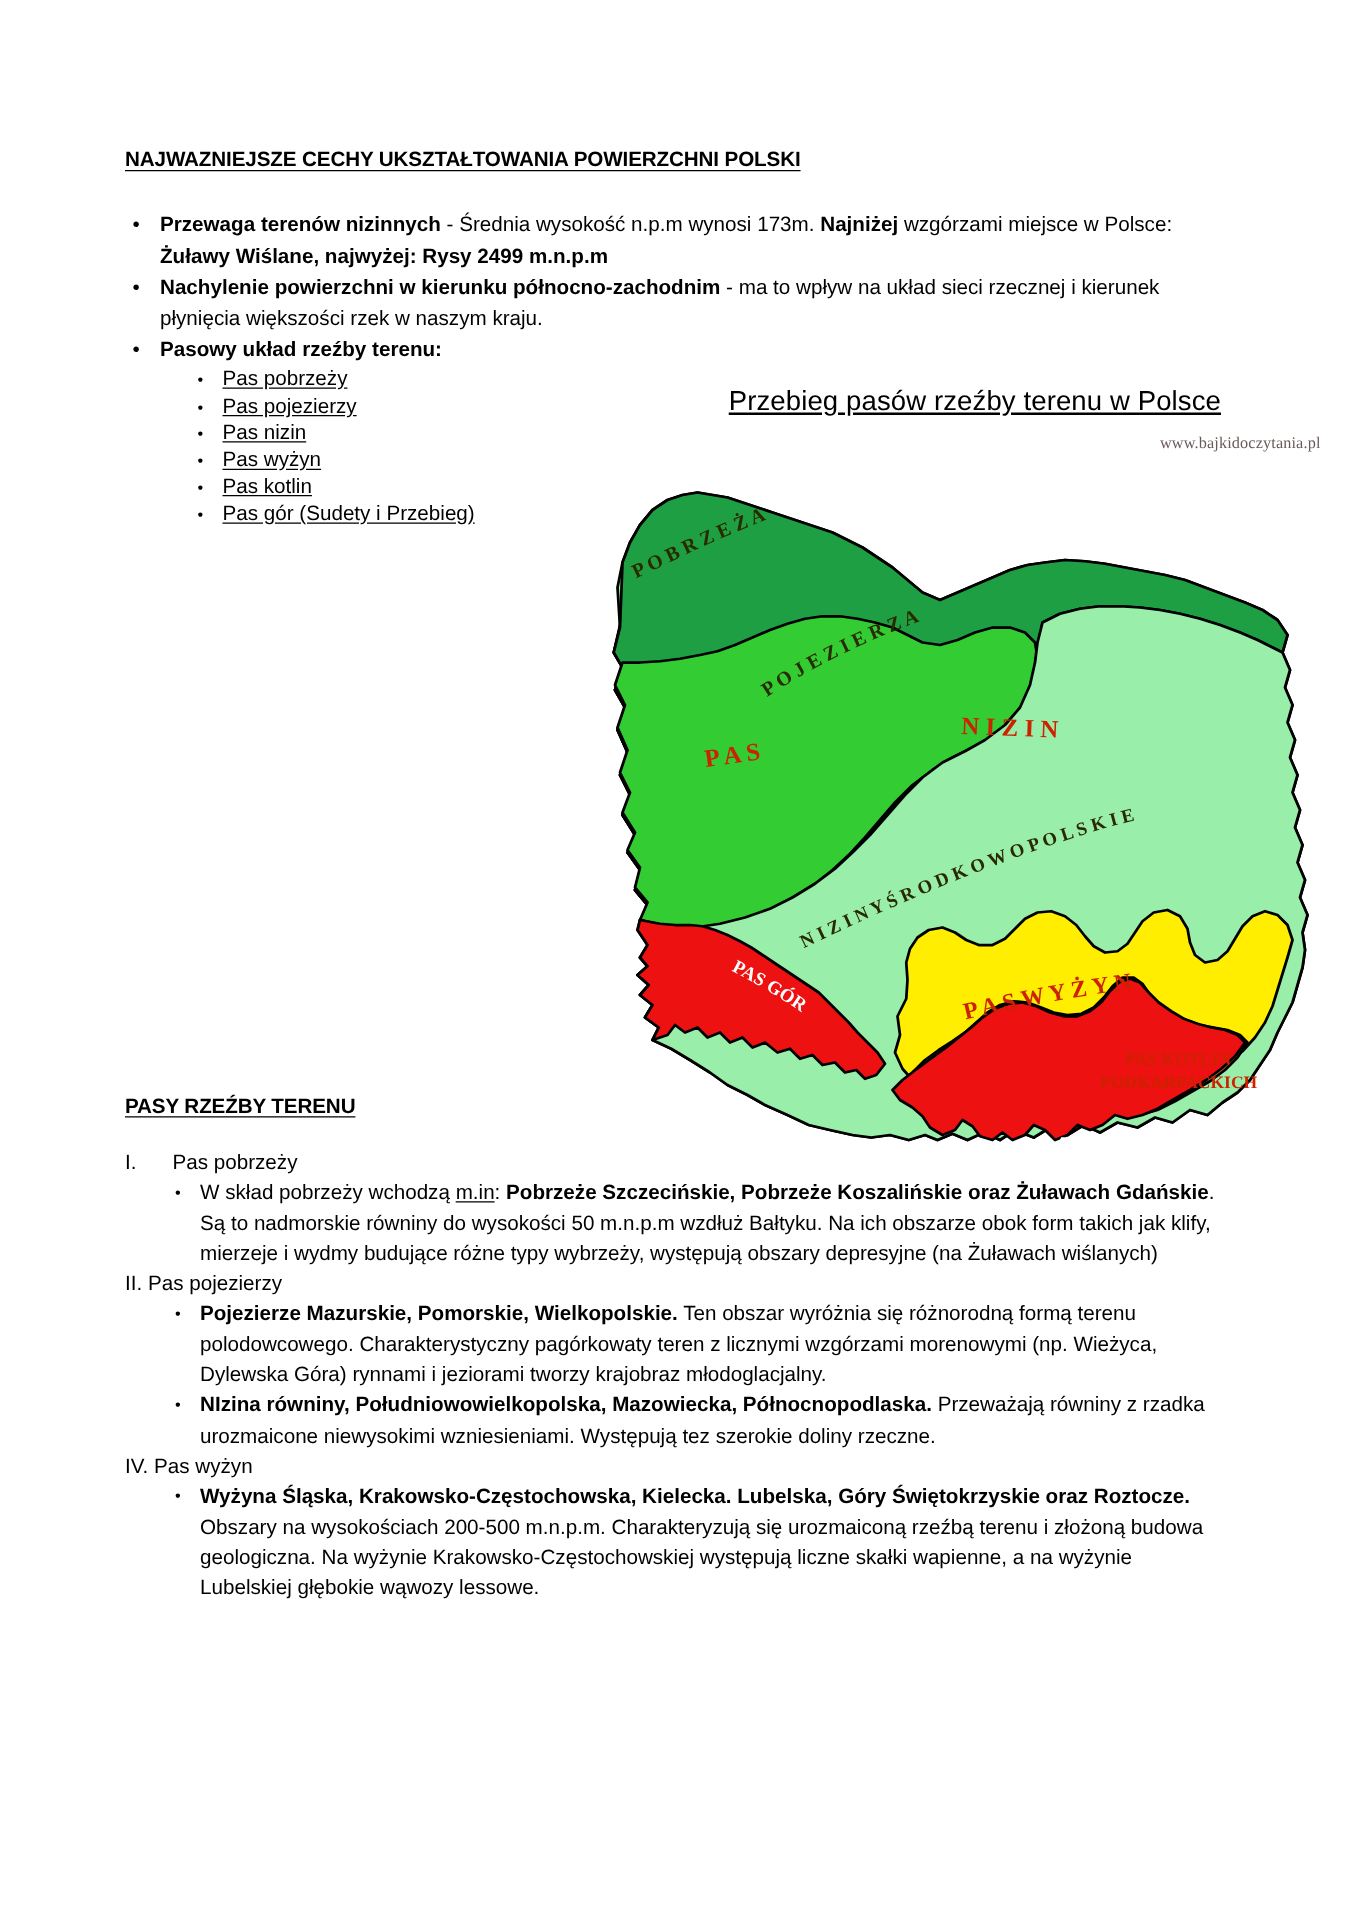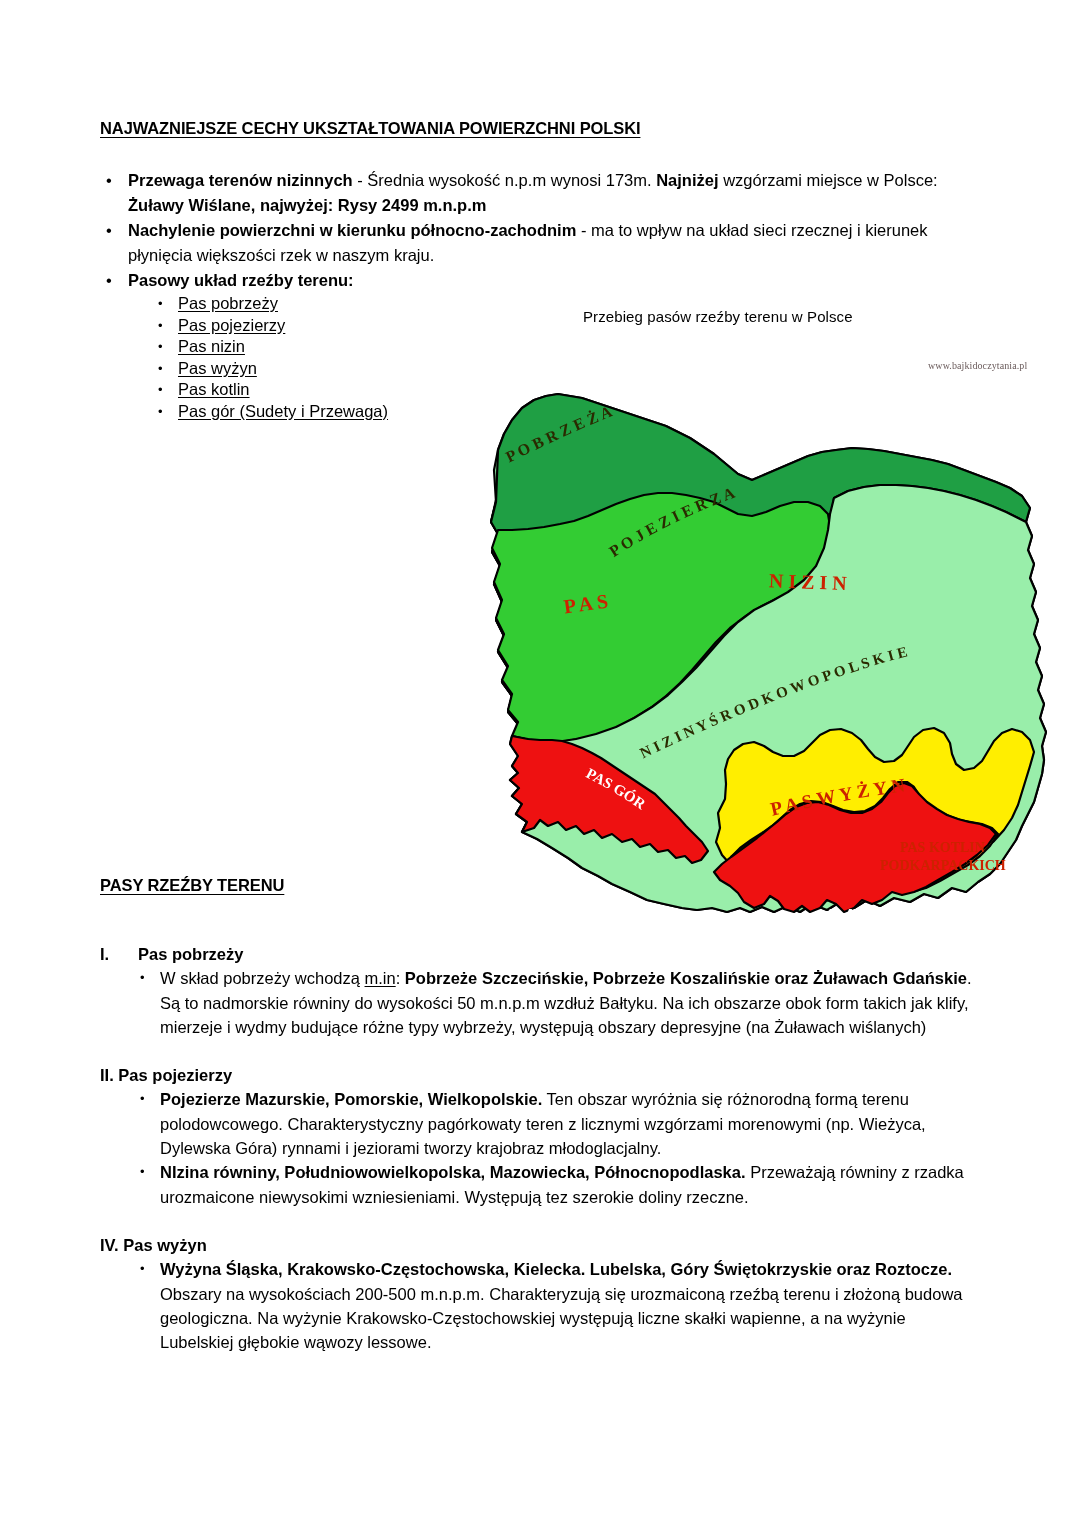--- a/index.html
+++ b/index.html
@@ -92,56 +92,56 @@
   .sub-item .u {
     text-decoration: underline;
     text-underline-offset: 2px;
   }
 
   
   .map-title {
     position: absolute;
     left: 583px;
     top: 308px;
-    font-size: 15px;
+    font-size: 22px;
     letter-spacing: 0.1px;
     white-space: nowrap;
+    text-decoration: underline;
   }
   .map-wrap {
     position: absolute;
     left: 482px;
     top: 352px;
     width: 600px;
     height: 562px;
   }
   .map-wrap svg { display: block; }
   .watermark {
     position: absolute;
     left: 928px;
-    top: 360px;
-    font-size: 10px;
+    top: 346px;
+    font-size: 13px;
     color: #6a5b5b;
     font-family: "Liberation Serif", serif;
     letter-spacing: 0.1px;
     white-space: nowrap;
   }
 
   
   .bottom {
     position: absolute;
     left: 100px;
     top: 918px;
     width: 872px;
     font-size: 16.5px;
     line-height: 24.3px;
   }
   .roman-head {
-    font-weight: bold;
+    font-weight: normal;
     position: relative;
-    margin-top: 24px;
   }
   .roman-head .num {
     display: inline-block;
   }
   .roman-head.indent-1 { padding-left: 0; }
   .roman-head.indent-1 .num {
     width: 38px;
   }
   .para {
     position: relative;
@@ -196,21 +196,21 @@
         <div class="sub-item">
           <span class="dot">•</span>
           <span class="u">Pas wyżyn</span>
         </div>
         <div class="sub-item">
           <span class="dot">•</span>
           <span class="u">Pas kotlin</span>
         </div>
         <div class="sub-item">
           <span class="dot">•</span>
-          <span class="u">Pas gór (Sudety i Przewaga)</span>
+          <span class="u">Pas gór (Sudety i Przebieg)</span>
         </div>
       </div>
     </div>
 
   </div>
 
   <div class="map-title">Przebieg pasów rzeźby terenu w Polsce</div>
   <div class="watermark">www.bajkidoczytania.pl</div>
 
   <div class="map-wrap">

